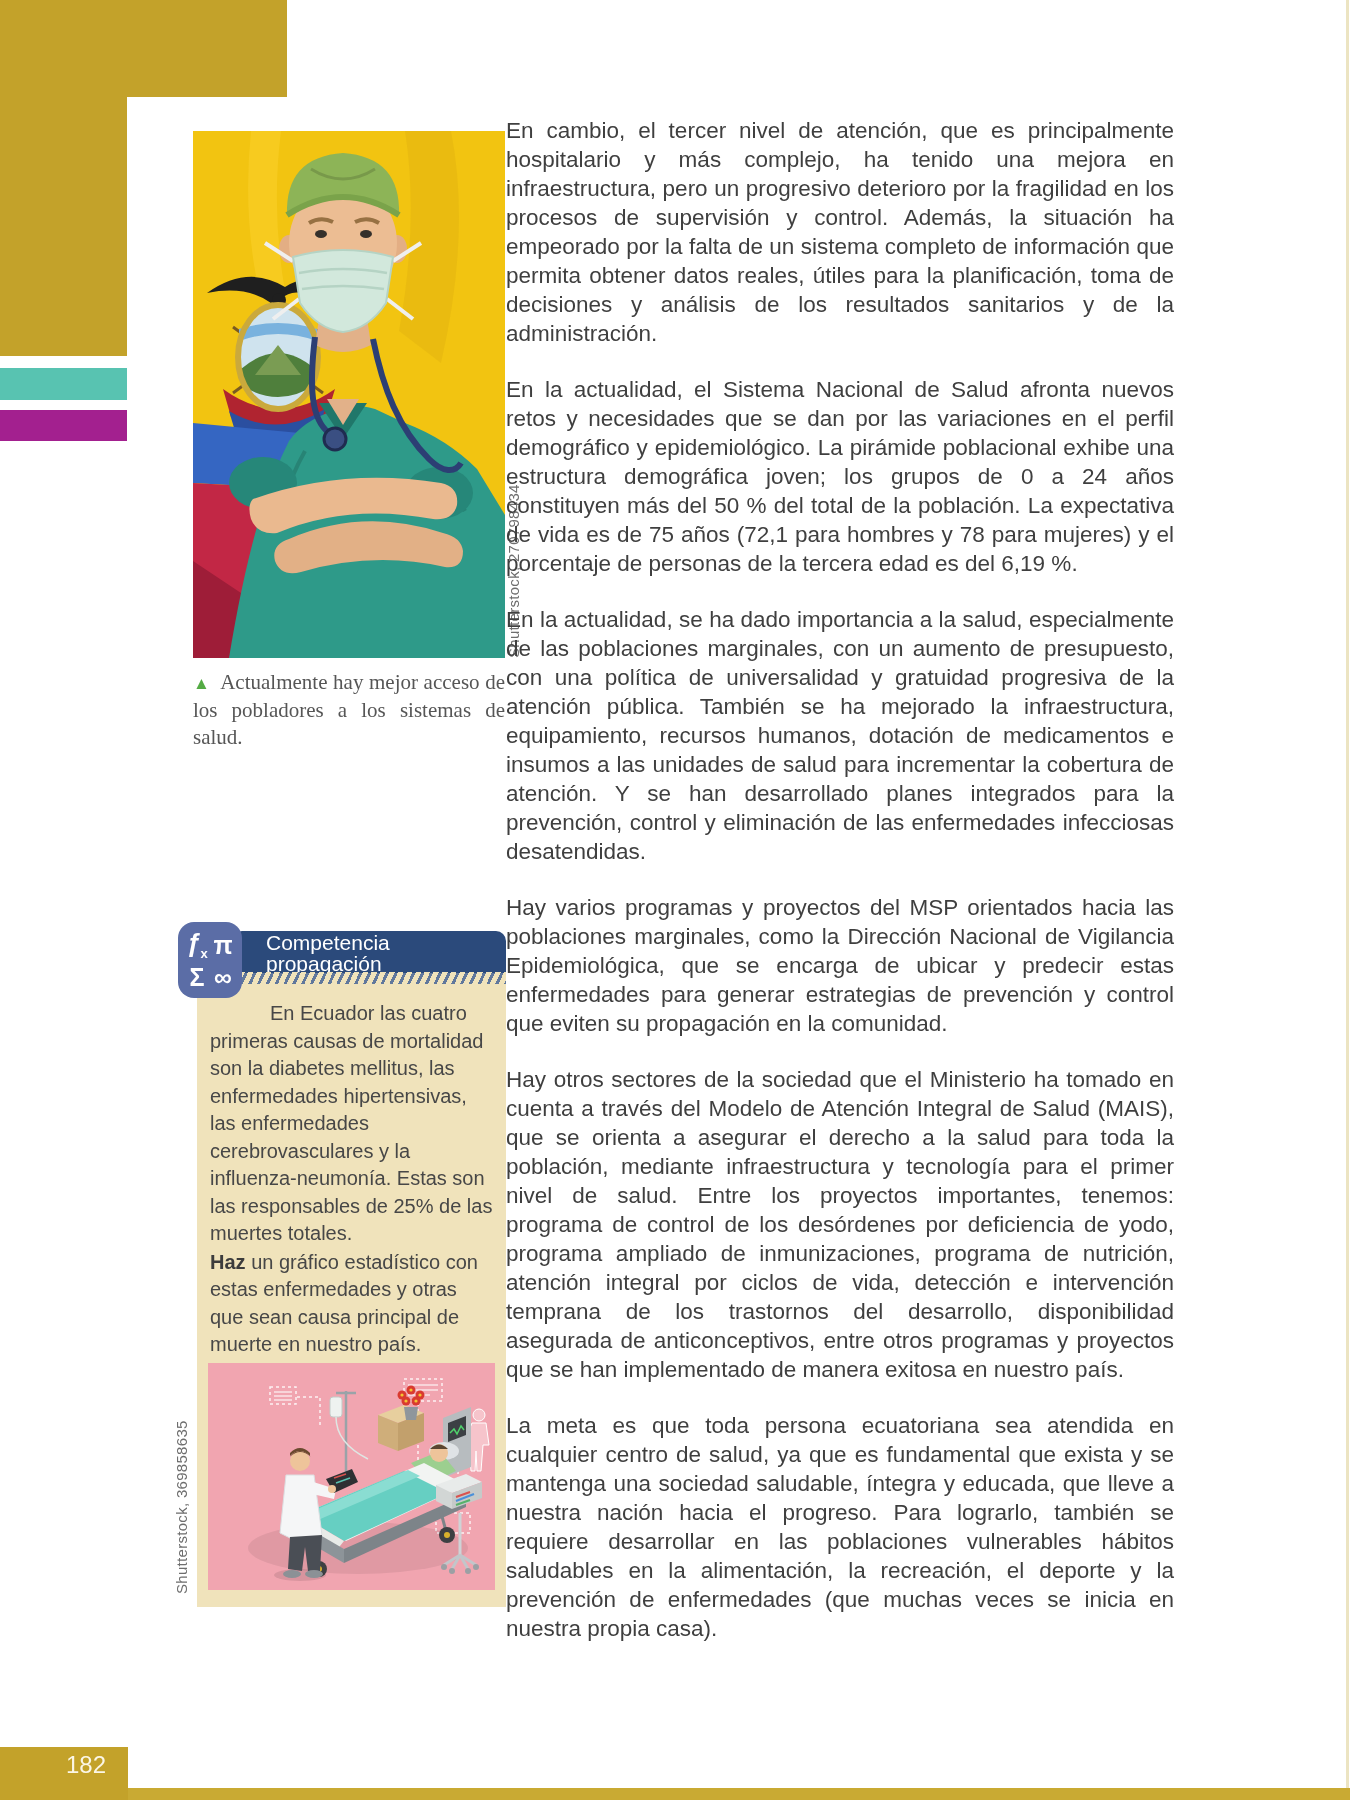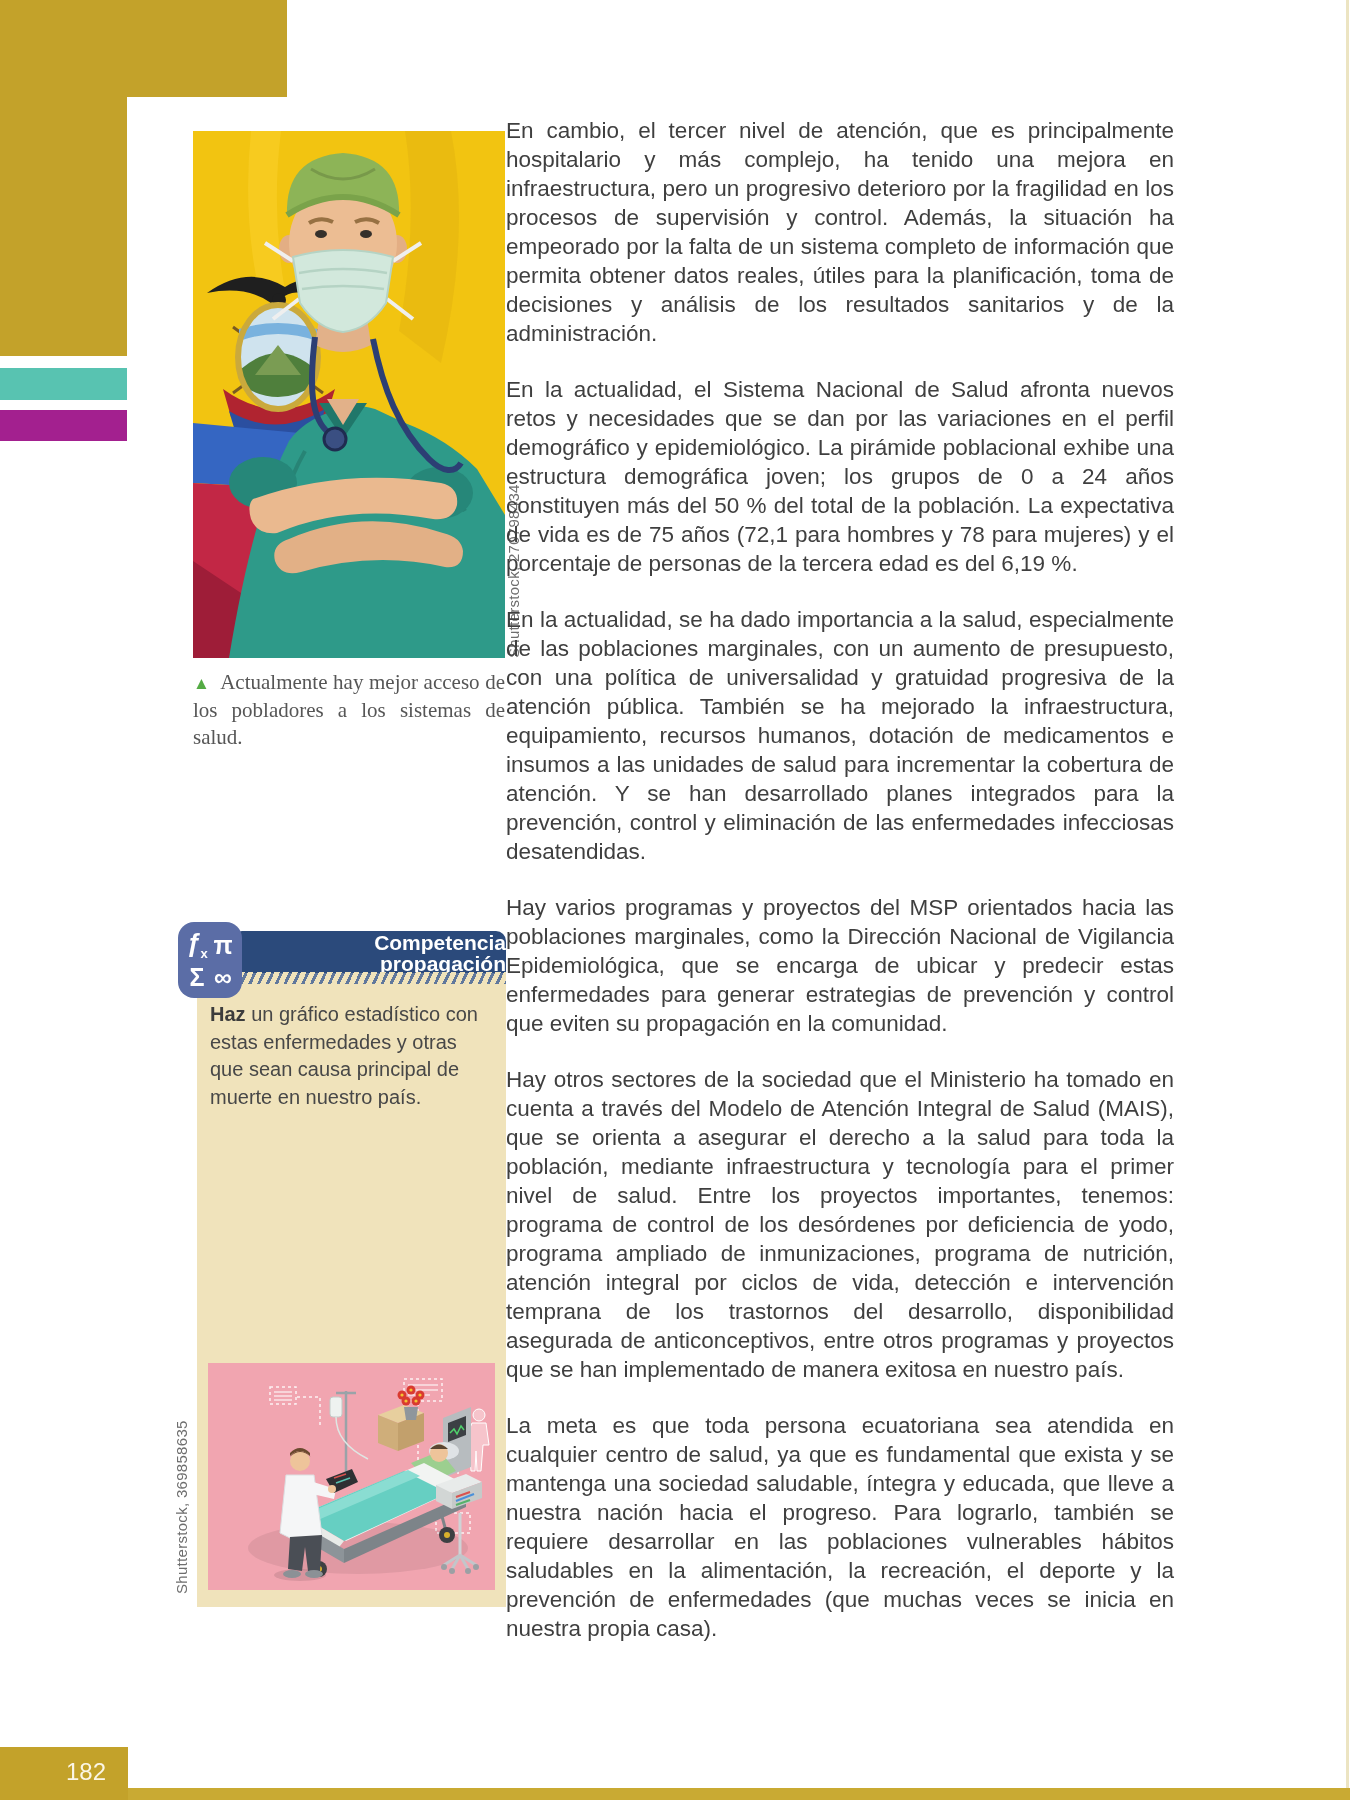--- a/index.html
+++ b/index.html
@@ -27,22 +27,22 @@
   .credit1{left:505px;top:430px;height:228px;}
   .credit2{left:173px;top:1396px;height:198px;}
 
   
   .caption{left:193px;top:669px;width:312px;font-size:21px;line-height:27px;
     color:#565656;text-align:justify;font-family:Liberation Serif, serif;}
   .caption .tri{color:#54ab44;font-size:17px;margin-right:10px;}
 
   
   .comp-banner{left:236px;top:931px;width:270px;height:42px;background:#2b4a7b;
-    border-radius:6px 10px 0 0;color:#ffffff;font-weight:bold;
-    font-size:21px;line-height:21px;padding:1px 0 0 30px;box-sizing:border-box;text-align:right;}
+    border-radius:6px 10px 0 0;color:#ffffff;font-weight:normal;
+    font-size:21px;line-height:21px;padding:1px 0 0 30px;box-sizing:border-box;}
   .comp-hatch{left:236px;top:972px;width:270px;height:13px;background:
     repeating-linear-gradient(115deg,rgba(43,74,123,.75) 0 3px,#f0e3bb 3px 8px);}
   .comp-box{left:197px;top:984px;width:309px;height:623px;background:#f0e3bb;box-sizing:border-box;}
   .comp-text{padding:16px 13px 0 13px;font-size:20px;line-height:27.5px;color:#474747;}
   .comp-text .p1{margin:0;text-indent:60px;}
   .comp-text .p2{margin:1px 0 0 0;}
   .comp-text b{color:#3c3c3c;}
   .comp-icon{left:178px;top:922px;width:64px;height:76px;background:#5b6da6;
     border-radius:16px;color:#ffffff;display:grid;grid-template-columns:1fr 1fr;
     align-items:center;justify-items:center;font-size:25px;font-weight:bold;
@@ -53,21 +53,21 @@
   .illus{left:11px;top:379px;width:287px;height:227px;position:absolute;}
   .illus svg{display:block;width:100%;height:100%;}
 
   
   .main-col{left:506px;top:116px;width:668px;color:#3f3f3f;}
   .main-col p{margin:0 0 27px 0;font-size:22.5px;line-height:29px;text-align:justify;}
   .main-col h2{margin:5px 0 10px 0;font-size:27px;line-height:30px;color:#4d86c5;font-weight:bold;}
 
   
   .page-block{left:0;top:1747px;width:128px;height:53px;background:#c3a22a;
-    color:#fbf6e6;font-size:24px;box-sizing:border-box;padding:11px 0 0 66px;}
+    color:#fbf6e6;font-size:24px;box-sizing:border-box;padding:4px 0 0 66px;}
   .bottom-strip{left:96px;top:1788px;width:1254px;height:12px;background:#c9aa33;}
   .right-line{left:1346px;top:0;width:3px;height:1800px;background:#ece4c2;}
 </style>
 </head>
 <body>
 
 <div class="abs gold-top"></div>
 <div class="abs gold-left"></div>
 <div class="abs teal-bar"></div>
 <div class="abs magenta-bar"></div>
@@ -137,20 +137,21 @@
   <span class="tri">▲</span><span>Actualmente hay mejor acceso de los pobladores a los sistemas de salud.</span>
 </div>
 
 <div class="abs comp-banner">
   <div>Competencia</div>
   <div>propagación</div>
 </div>
 <div class="abs comp-hatch"></div>
 <div class="abs comp-box">
   <div class="comp-text">
+    <p class="p1">En Ecuador las cuatro primeras causas de mortalidad son la diabetes mellitus, las enfermedades hipertensivas, las enfermedades cerebrovasculares y la influenza-neumonía. Estas son las responsables de 25% de las muertes totales.</p>
     <p class="p2"><b>Haz</b><span> un gráfico estadístico con estas enfermedades y otras que sean causa principal de muerte en nuestro país.</span></p>
   </div>
   <div class="illus">
     <svg viewBox="0 0 287 227" preserveAspectRatio="none">
       <rect width="287" height="227" fill="#f1a5b0"></rect>
 
       <g stroke="#ffffff" stroke-width="1.5" stroke-dasharray="3 3" fill="none" opacity=".85">
         <polyline points="112,62 112,34 88,34"></polyline>
         <rect x="62" y="24" width="26" height="17"></rect>
         <rect x="196" y="16" width="38" height="22"></rect>

